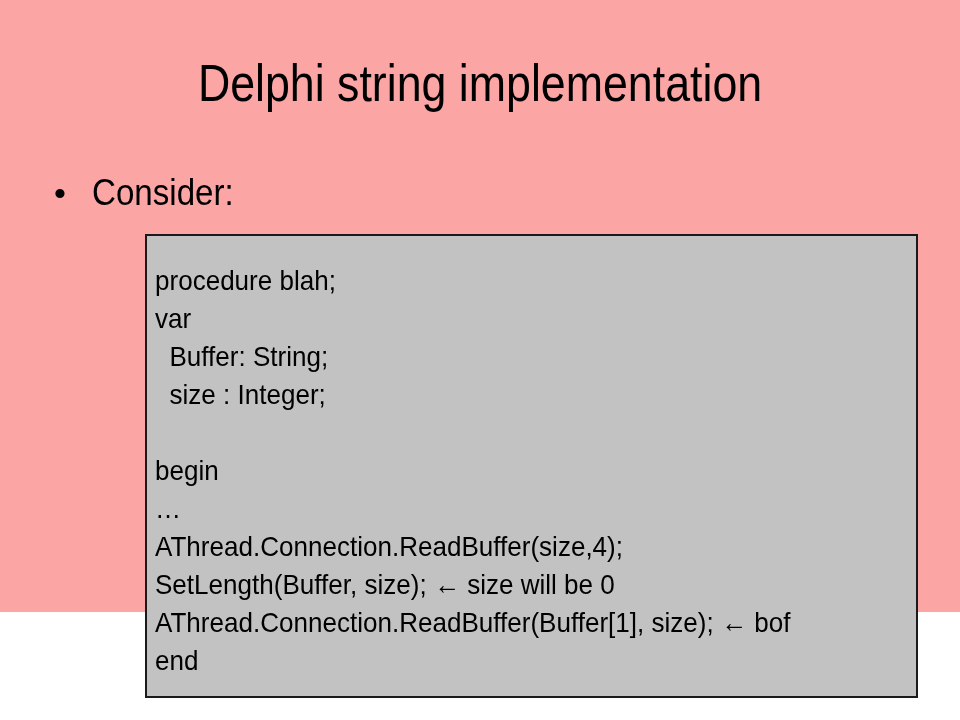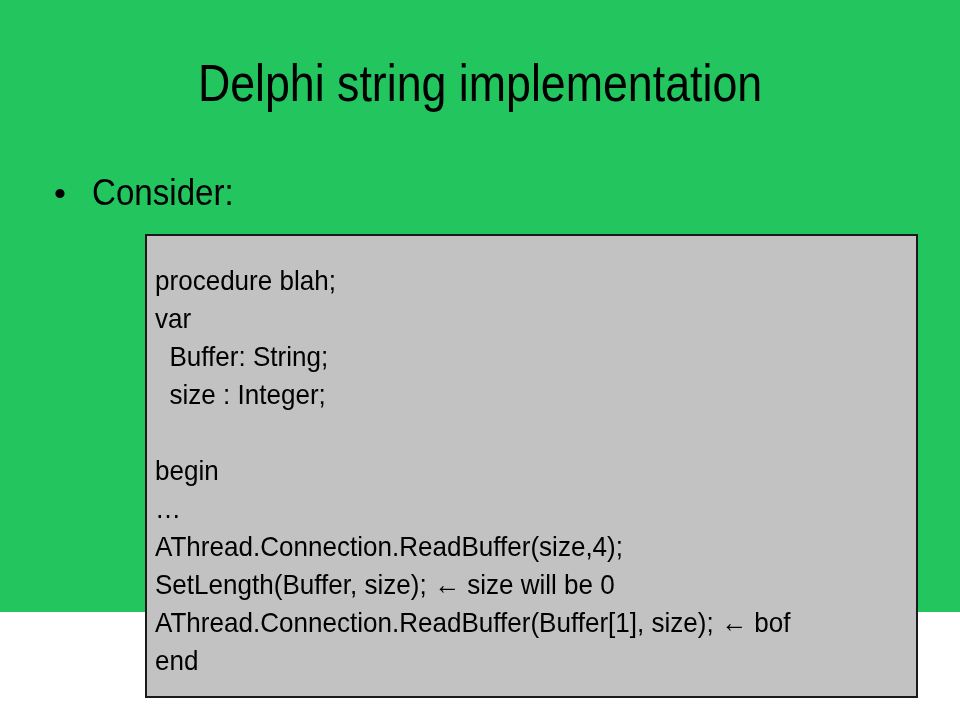--- a/index.html
+++ b/index.html
@@ -12,21 +12,21 @@
     background: #ffffff;
     font-family: "Liberation Sans", sans-serif;
     overflow: hidden;
     position: relative;
   }
   .slide {
     position: absolute;
     top: 0; left: 0;
     width: 960px;
     height: 612px;
-    background: #22c55e;
+    background: #fca5a5;
   }
 
   
   .slide-title {
     position: absolute;
     left: 0;
     top: 52px;
     width: 960px;
     text-align: center;
     font-size: 52px;

